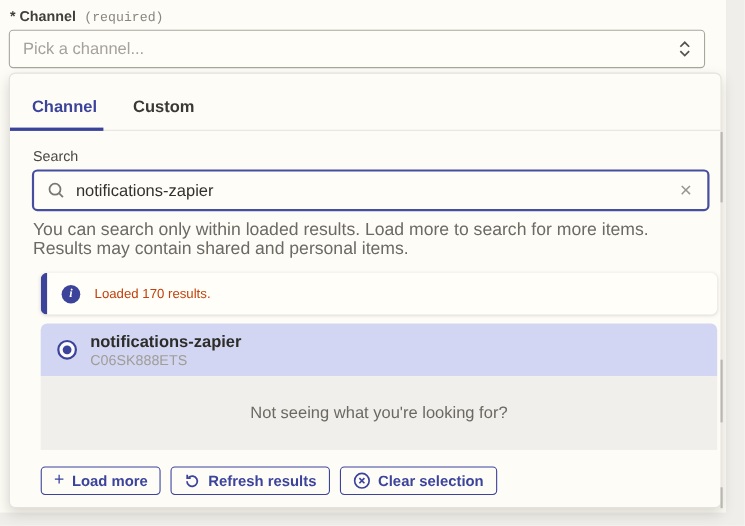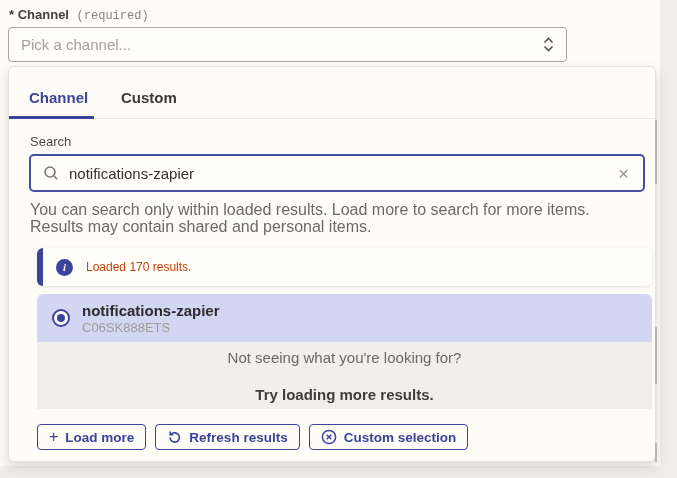--- a/index.html
+++ b/index.html
@@ -13,21 +13,21 @@
   .form-bg { position:absolute; left:0; top:0; width:660px; height:466px; background:#fdfcf6; }
 
   
   .field-label { position:absolute; left:9px; top:7px; font-size:13px; }
   .field-label .req-star { font-weight:bold; color:#413f3b; }
   .field-label .label-txt { font-weight:bold; color:#413f3b; }
   .field-label .req-tag { color:#8a867f; font-size:12px; margin-left:4px;font-family:Liberation Mono, monospace; }
 
   
   .select-box {
-    position:absolute; left:8px; top:27px; width:559px; height:35px;
+    position:absolute; left:8px; top:27px; width:633px; height:35px;
     background:#fefdf8; border:1px solid #a9a69f; border-radius:4px;
     display:flex; align-items:center; padding:0 12px; cursor:pointer;
   }
   .select-placeholder { color:#a5a29b; font-size:15px; flex:1; }
   .select-stepper { color:#55534f; display:flex; flex-direction:column; align-items:center; gap:1px; }
 
   
   .panel {
     position:absolute; left:8px; top:66px; width:648px; height:396px;
     background:#fefcf7; border:1px solid #e4e2dc; border-radius:6px;
@@ -163,21 +163,20 @@
         <span class="radio-dot"></span>
       </span>
     <span>
       <div class="row-title">notifications-zapier</div>
       <div class="row-subtitle">C06SK888ETS</div>
     </span>
   </div>
 
   <div class="empty-block">
     <div class="empty-line1">Not seeing what you're looking for?</div>
-    <div class="empty-line2">Try loading more results.</div>
   </div>
 
   <div class="actions">
     <button class="action-btn">
       <span class="plus-glyph">+</span>
       <span>Load more</span>
     </button>
     <button class="action-btn">
       <span>
         <svg width="15" height="15" viewBox="0 0 16 16">
@@ -188,20 +187,20 @@
       <span>Refresh results</span>
     </button>
     <button class="action-btn">
       <span>
         <svg width="16" height="16" viewBox="0 0 16 16">
             <circle cx="8" cy="8" r="6.6" fill="none" stroke="currentColor" stroke-width="1.5"></circle>
             <line x1="5.7" y1="5.7" x2="10.3" y2="10.3" stroke="currentColor" stroke-width="1.5"></line>
             <line x1="10.3" y1="5.7" x2="5.7" y2="10.3" stroke="currentColor" stroke-width="1.5"></line>
           </svg>
       </span>
-      <span>Custom selection</span>
+      <span>Clear selection</span>
     </button>
   </div>
 </div>
 
 <div class="bg-edge e1"></div>
 <div class="bg-edge e2"></div>
 <div class="bg-edge e3"></div>
 
 </body></html>

